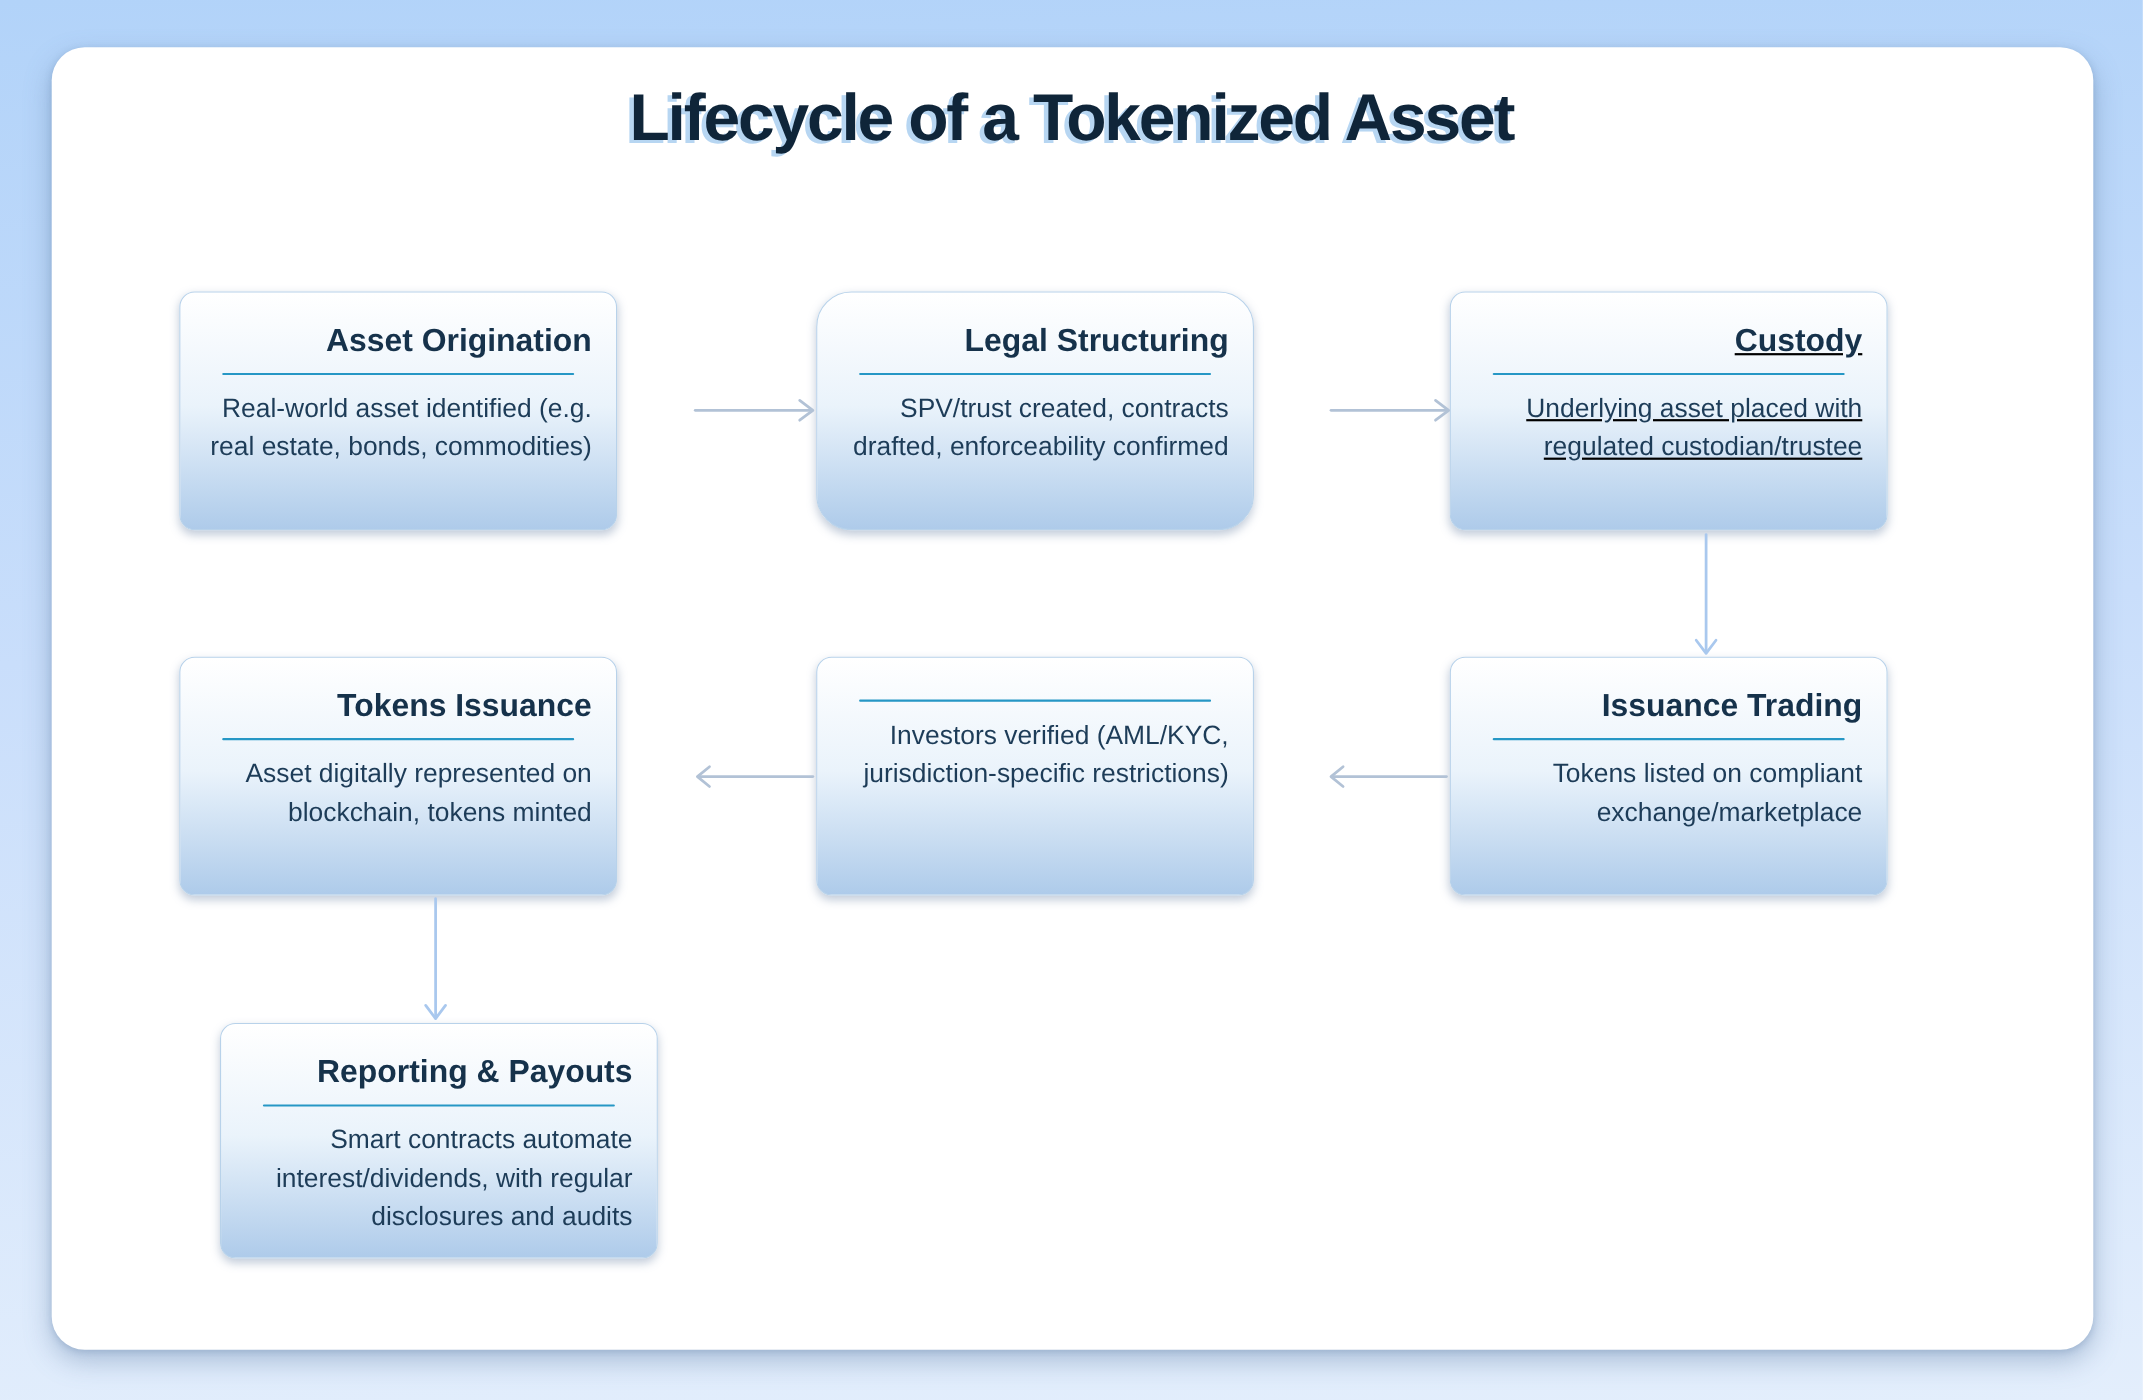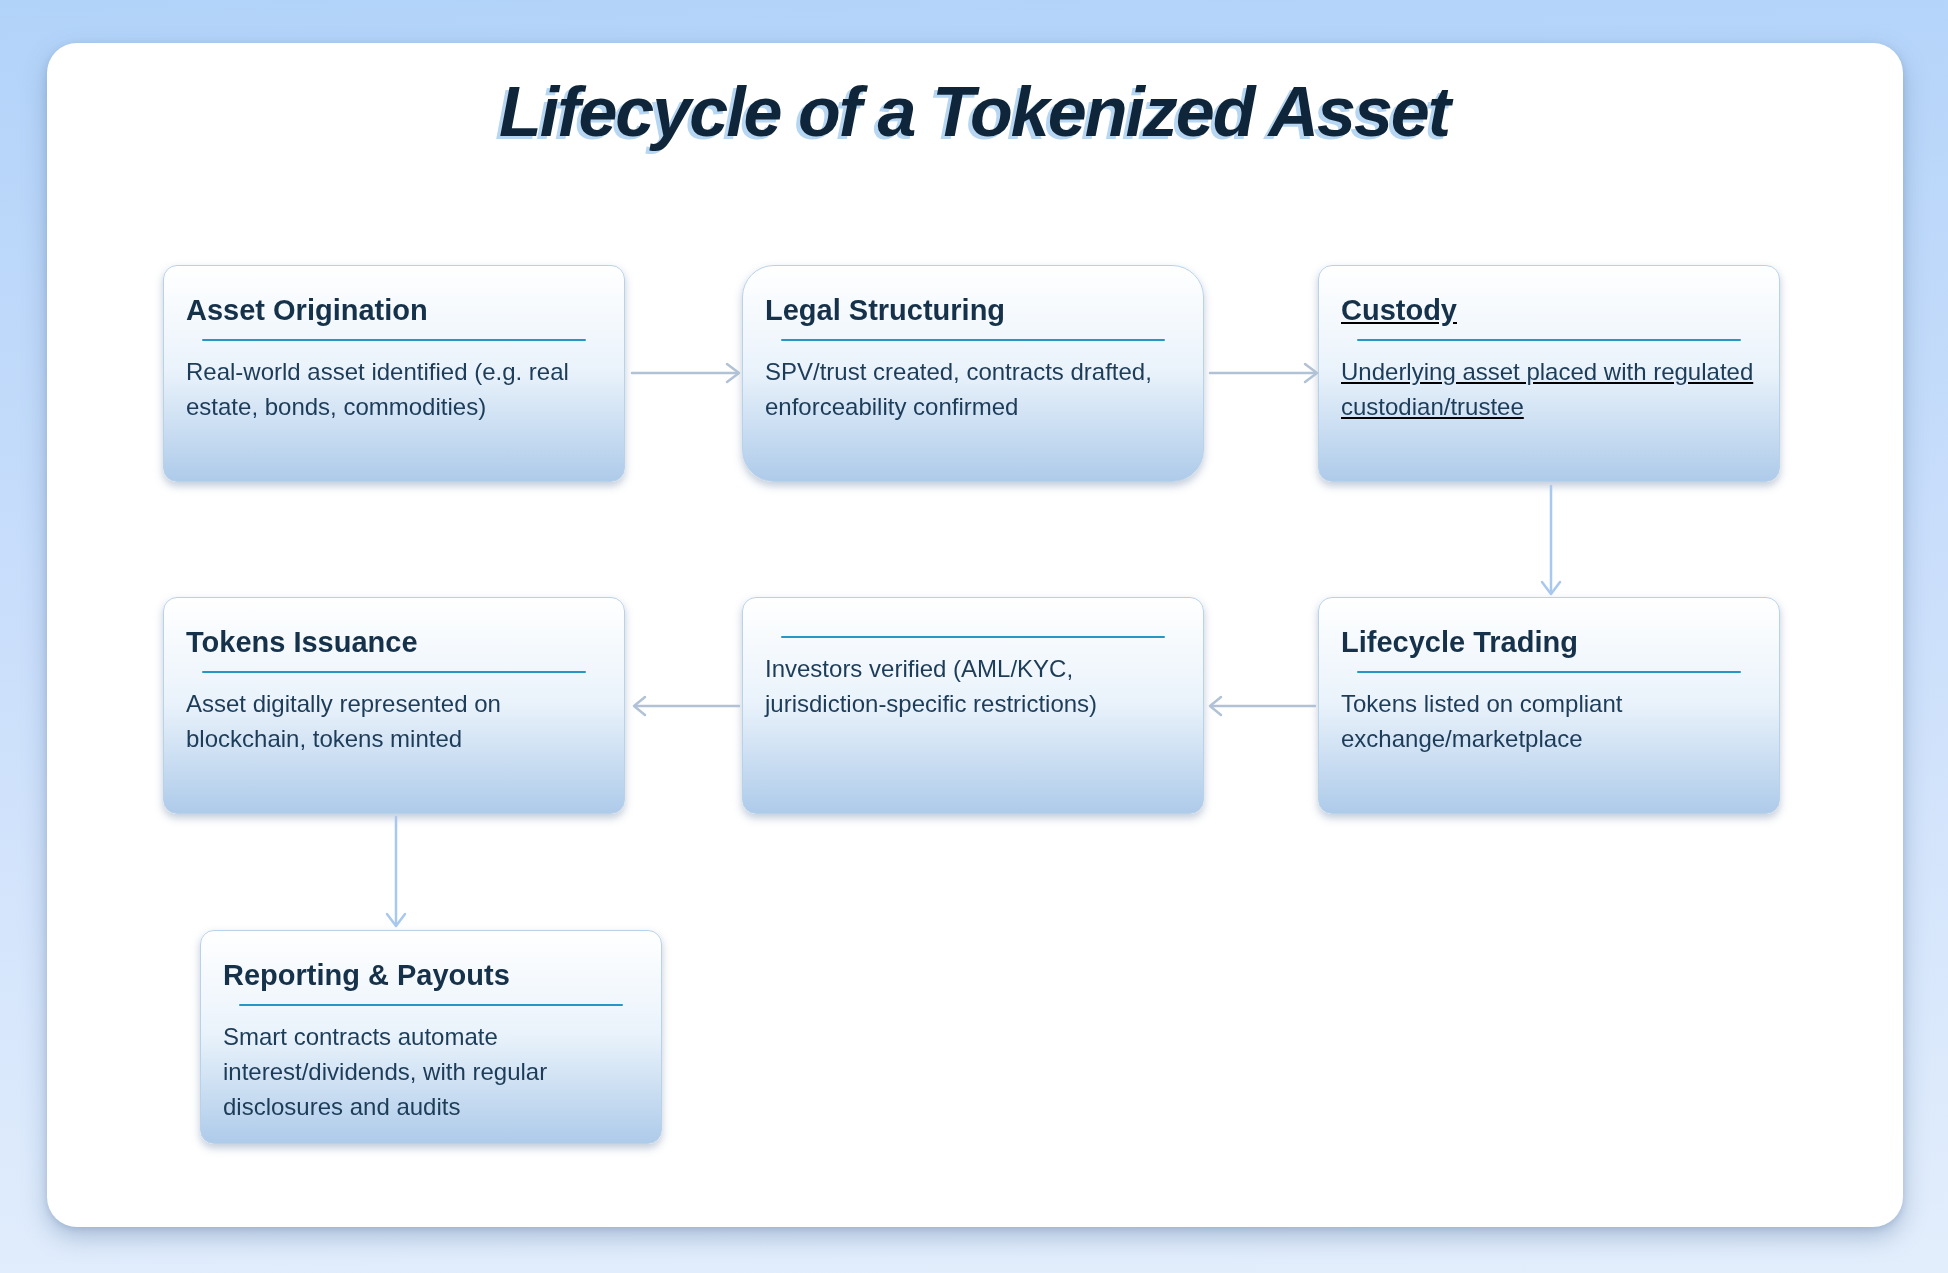--- a/index.html
+++ b/index.html
@@ -33,37 +33,36 @@
     width:1856px;height:1184px;
     background:var(--card-background);
     border-radius:30px;
     box-shadow:0 10px 24px rgba(96,126,166,0.42), 0 2px 6px rgba(96,126,166,0.25);
   }
   h1.page-title{
     position:absolute;
     left:0;right:0;
     top:72px;
     text-align:center;
-    font-size:70px;
+    font-size:60px;
     font-weight:800;
     letter-spacing:-2px;
     color:var(--title-text);
     text-shadow:-4px 3px 0 var(--title-shadow);
     white-space:nowrap;
-    font-style:italic;
   }
   .node{
     position:absolute;
-    width:462px;height:217px;
+    width:398px;height:217px;
     border:1.5px solid var(--node-border);
     border-radius:14px;
     background:linear-gradient(180deg,var(--node-gradient-top) 0%,var(--node-gradient-mid) 48%,var(--node-gradient-bottom) 100%);
     box-shadow:0 4px 9px rgba(100,125,160,0.40);
     padding:27px 22px 0 22px;
-    text-align:left;
+    text-align:right;
   }
   .node.short{height:214px;margin-left:37px;}
   .node-title{
     font-size:29px;
     font-weight:700;
     color:var(--node-heading);
     line-height:1.2;
   }
   .node-divider{
     height:2px;
@@ -116,21 +115,21 @@
   <div class="node-divider"></div>
   <div class="node-desc">Asset digitally represented on blockchain, tokens minted</div>
 </div>
 
 <div class="node" style="left:742px;top:597px;">
   <div class="node-divider"></div>
   <div class="node-desc">Investors verified (AML/KYC, jurisdiction-specific restrictions)</div>
 </div>
 
 <div class="node" style="left:1318px;top:597px;">
-  <div class="node-title">Lifecycle Trading</div>
+  <div class="node-title">Issuance Trading</div>
   <div class="node-divider"></div>
   <div class="node-desc">Tokens listed on compliant exchange/marketplace</div>
 </div>
 
 <div class="node short" style="left:163px;top:930px;">
   <div class="node-title">Reporting &amp; Payouts</div>
   <div class="node-divider"></div>
   <div class="node-desc">Smart contracts automate interest/dividends, with regular disclosures and audits</div>
 </div>
 

